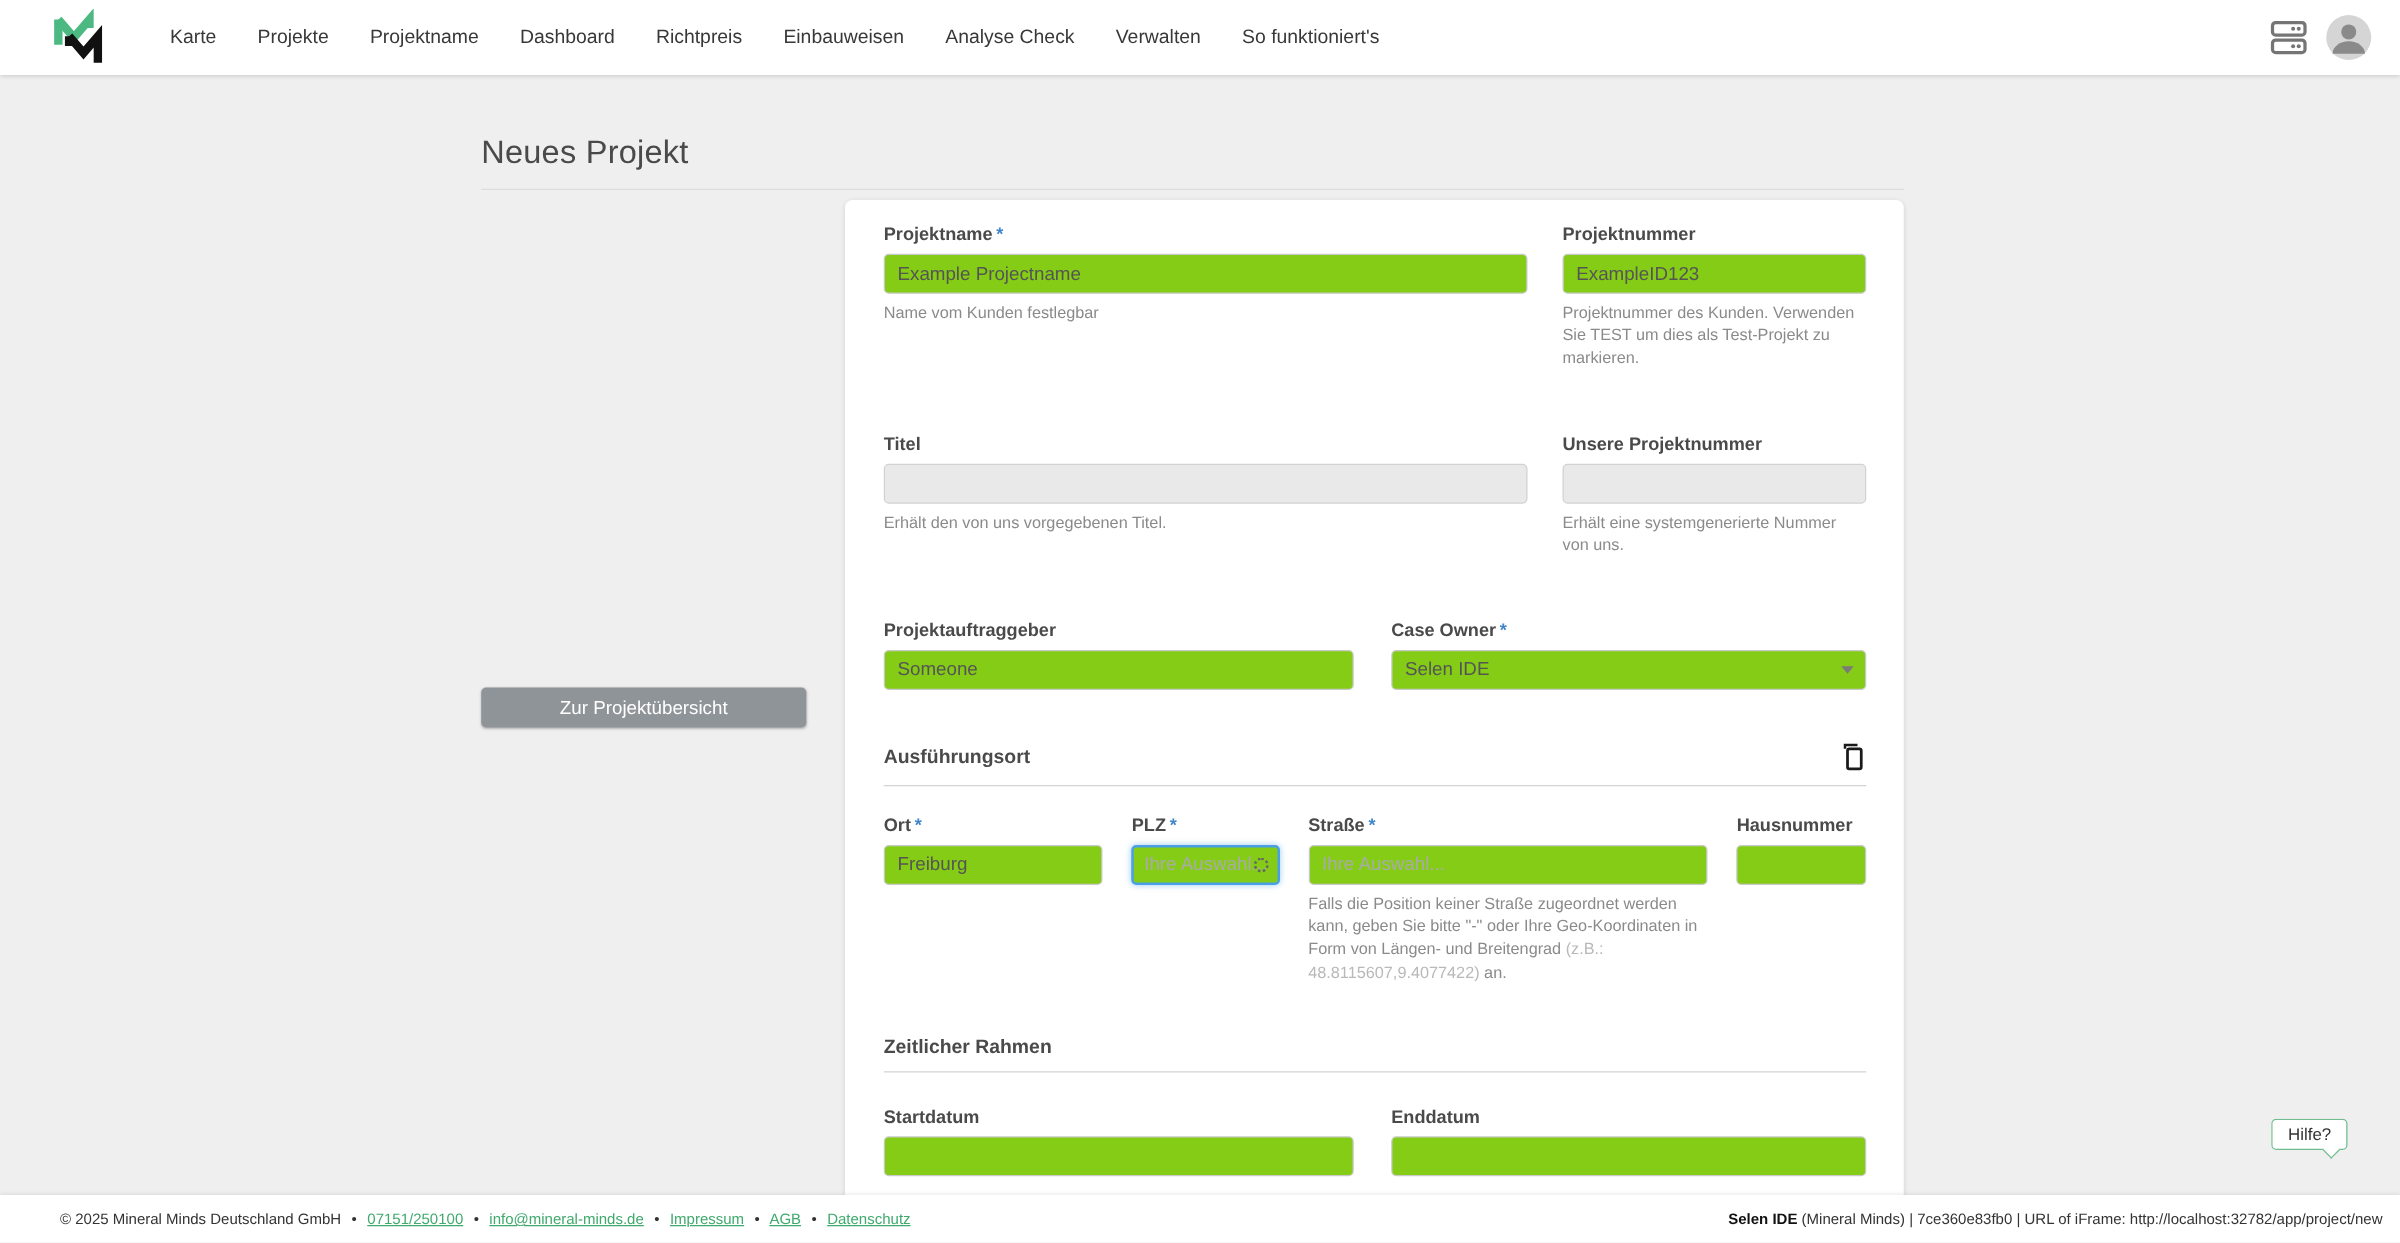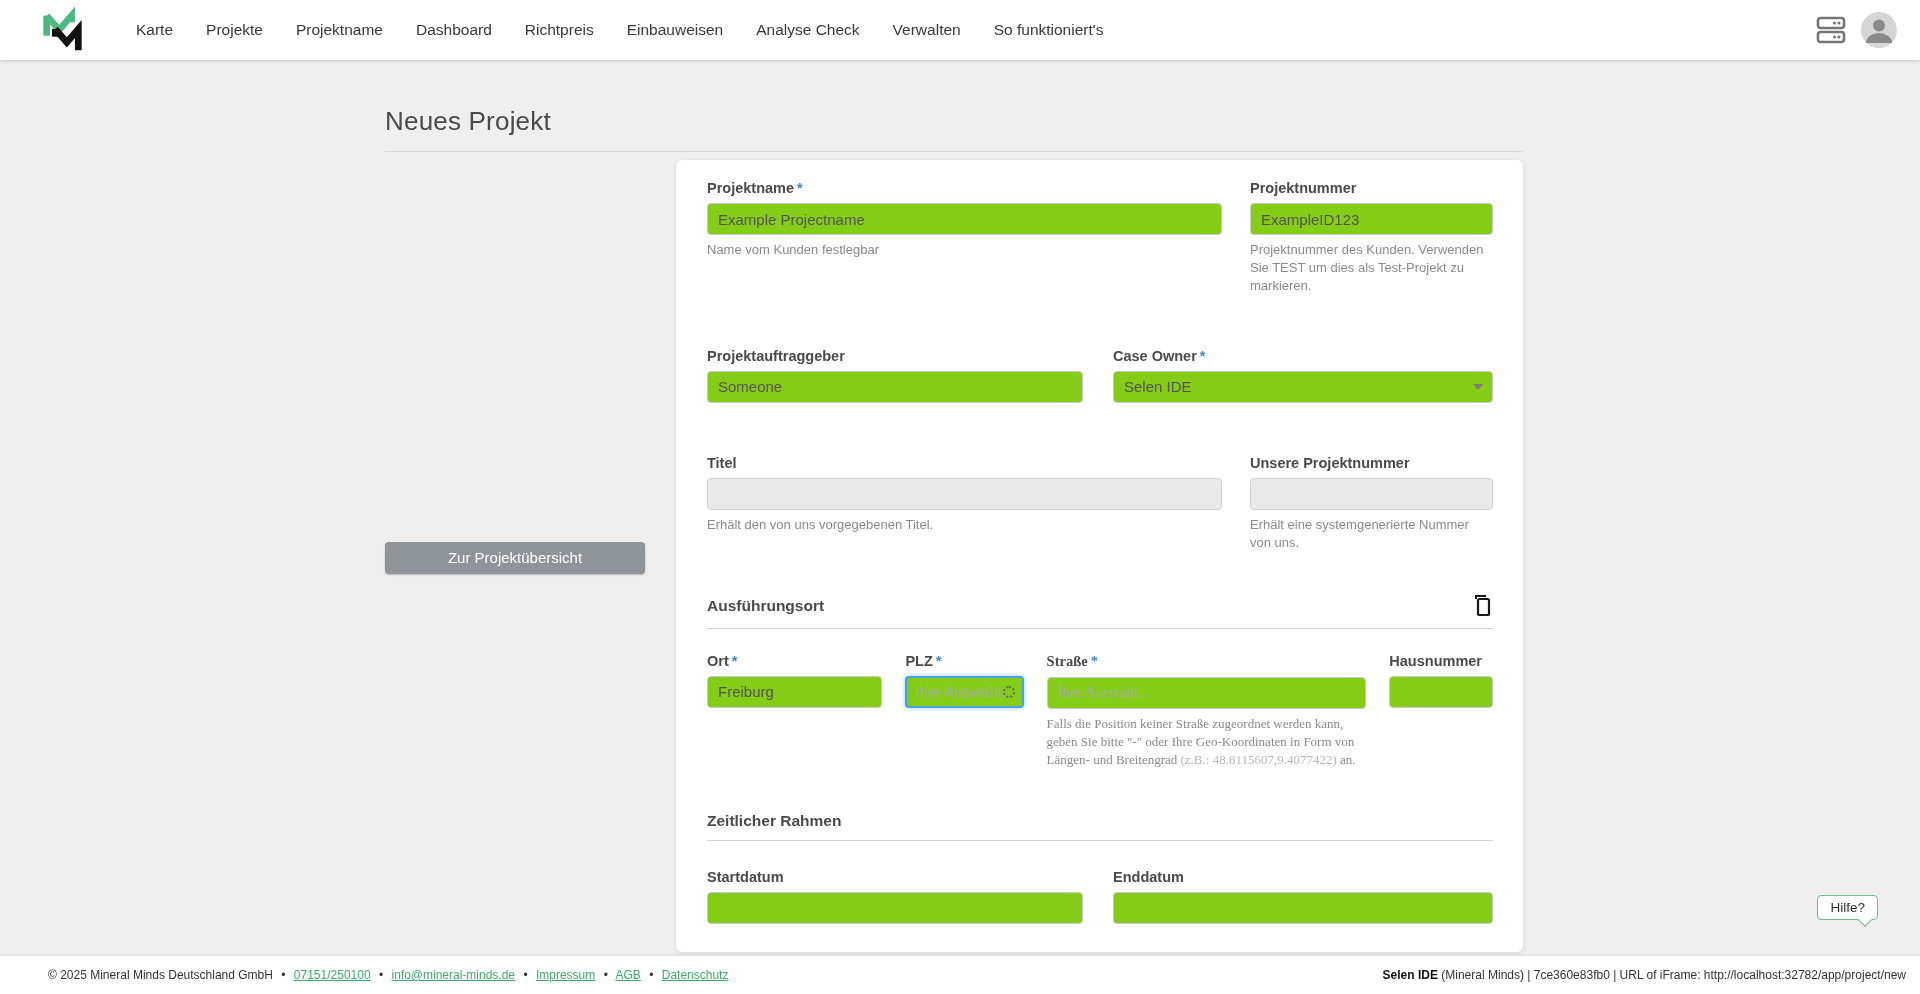--- a/index.html
+++ b/index.html
@@ -48,21 +48,21 @@
   .row2 { margin-top:52px; }
   .row3 { margin-top:52px; }
 
   .section-head { display:flex; align-items:center; justify-content:space-between; margin-top:42px; }
   .section-title { font-size:15.5px; font-weight:700; color:#4a4a4a; }
   .section-divider { border:none; border-top:1px solid #d4d4d4; margin-top:10px; }
 
   .addr-row { display:flex; gap:23px; margin-top:24px; }
   .addr-ort { width:181px; }
   .addr-plz { width:122px; }
-  .addr-str { width:330px;font-family:Liberation Serif, serif; }
+  .addr-str { width:330px; }
   .addr-hsn { width:107px; margin-left:auto; }
 
   .inp-focus { border:2px solid #4aa0e8; box-shadow:0 0 5px rgba(74,160,232,.55); padding:0 8px; position:relative; }
   .plz-wrap { position:relative; }
   .spinner { position:absolute; right:9px; top:10px; width:12px; height:12px; border:2px dotted #666;
              border-radius:50%; }
   .select-wrap { position:relative; }
   .select-arrow { position:absolute; right:10px; top:13px; width:0; height:0;
                   border-left:5px solid transparent; border-right:5px solid transparent; border-top:6px solid #7a7a7a; }
 
@@ -147,46 +147,46 @@
             <input class="inp" type="text" value="Example Projectname" style="">
             <div class="helper">Name vom Kunden festlegbar</div>
           </div>
           <div class="w-side">
             <div class="fld-label">Projektnummer</div>
             <input class="inp" type="text" value="ExampleID123" style="">
             <div class="helper">Projektnummer des Kunden. Verwenden Sie TEST um dies als Test-Projekt zu markieren.</div>
           </div>
         </div>
 
-        <div class="row row3">
-          <div class="w-370">
-            <div class="fld-label">Projektauftraggeber</div>
-            <input class="inp" type="text" value="Someone" style="">
-          </div>
-          <div class="w-380">
-            <div class="fld-label">
-              <span>Case Owner</span><span class="req">*</span>
-            </div>
-            <div class="select-wrap">
-              <input class="inp" type="text" readonly="" value="Selen IDE" style="">
-              <span class="select-arrow"></span>
-            </div>
-          </div>
-        </div>
-
         <div class="row row2">
           <div class="w-main">
             <div class="fld-label">Titel</div>
             <input class="inp disabled" type="text" disabled="" value="" style="">
             <div class="helper">Erhält den von uns vorgegebenen Titel.</div>
           </div>
           <div class="w-side">
             <div class="fld-label">Unsere Projektnummer</div>
             <input class="inp disabled" type="text" disabled="" value="" style="">
             <div class="helper">Erhält eine systemgenerierte Nummer von uns.</div>
+          </div>
+        </div>
+
+        <div class="row row3">
+          <div class="w-370">
+            <div class="fld-label">Projektauftraggeber</div>
+            <input class="inp" type="text" value="Someone" style="">
+          </div>
+          <div class="w-380">
+            <div class="fld-label">
+              <span>Case Owner</span><span class="req">*</span>
+            </div>
+            <div class="select-wrap">
+              <input class="inp" type="text" readonly="" value="Selen IDE" style="">
+              <span class="select-arrow"></span>
+            </div>
           </div>
         </div>
 
         <div class="section-head">
           <div class="section-title">Ausführungsort</div>
           <span class="icon-btn">
             <svg width="22" height="24" viewBox="0 0 22 24">
               <path d="M5 5 V2 H15" fill="none" stroke="#1a1a1a" stroke-width="2"></path>
               <rect x="7" y="5" width="11" height="16" rx="1.5" fill="none" stroke="#1a1a1a" stroke-width="2.2"></rect>
             </svg>

